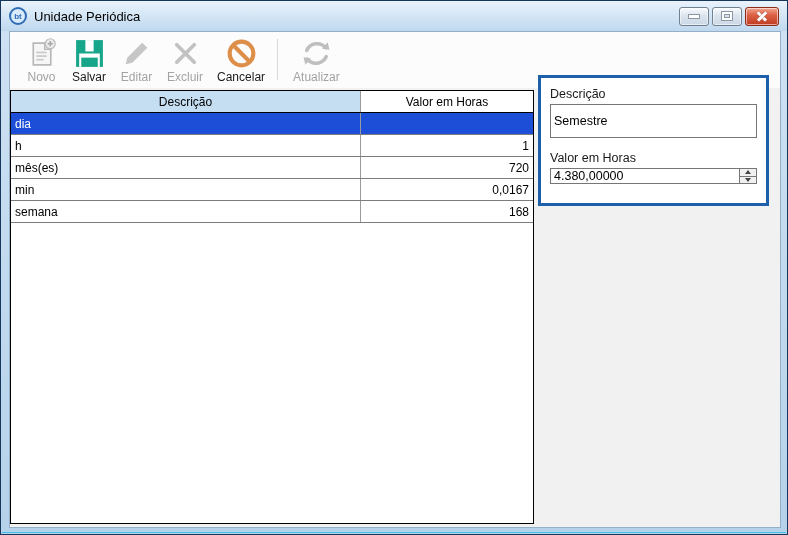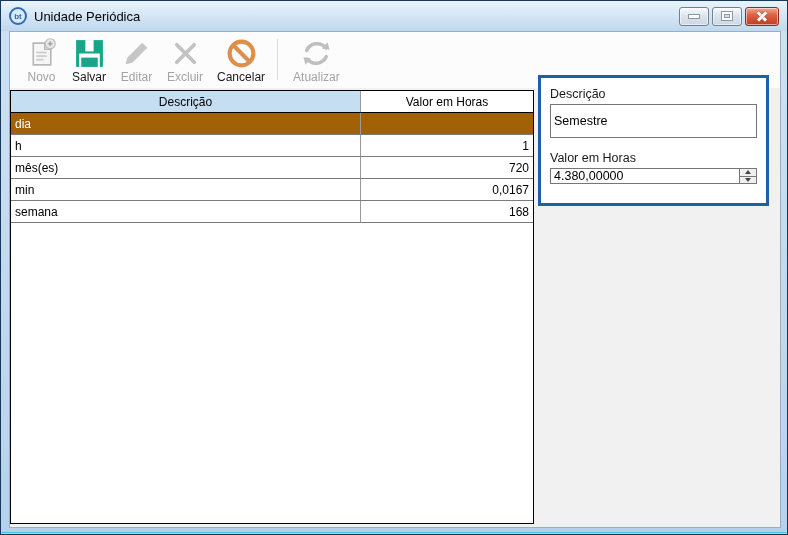--- a/index.html
+++ b/index.html
@@ -64,21 +64,21 @@
     background:#fff;border:1px solid #000;font-size:12px;color:#000;
   }
   .thead{display:flex;height:22px;border-bottom:1px solid #000;}
   .th{display:flex;align-items:center;justify-content:center;}
   .th.desc{width:350px;background:#c5def2;border-right:1px solid #9a9a9a;}
   .th.val{flex:1;background:#fff;}
   .trow{display:flex;height:22px;border-bottom:1px solid #7c7c7c;background:#fff;}
   .td{display:flex;align-items:center;overflow:hidden;white-space:nowrap;}
   .td.desc{width:350px;padding-left:4px;border-right:1px solid #9a9a9a;}
   .td.val{flex:1;justify-content:flex-end;padding-right:4px;}
-  .trow.selected{background:#a16207;color:#fff;}
+  .trow.selected{background:#1d4ed8;color:#fff;}
   
   .panel{
     position:absolute;left:528px;top:43px;width:231px;height:131px;
     background:#fff;border:3px solid #1d5fa9;padding:9px 9px 0 9px;
   }
   .flabel{font-size:12.5px;color:#1a1a1a;margin:0 0 3px 0;}
   .flabel.second{margin-top:13px;}
   .text-input{
     width:100%;height:22px;border:1px solid #767676;background:#fff;
     font-size:12.5px;padding:16px 3px;font-family:Liberation Sans, sans-serif;color:#000;

